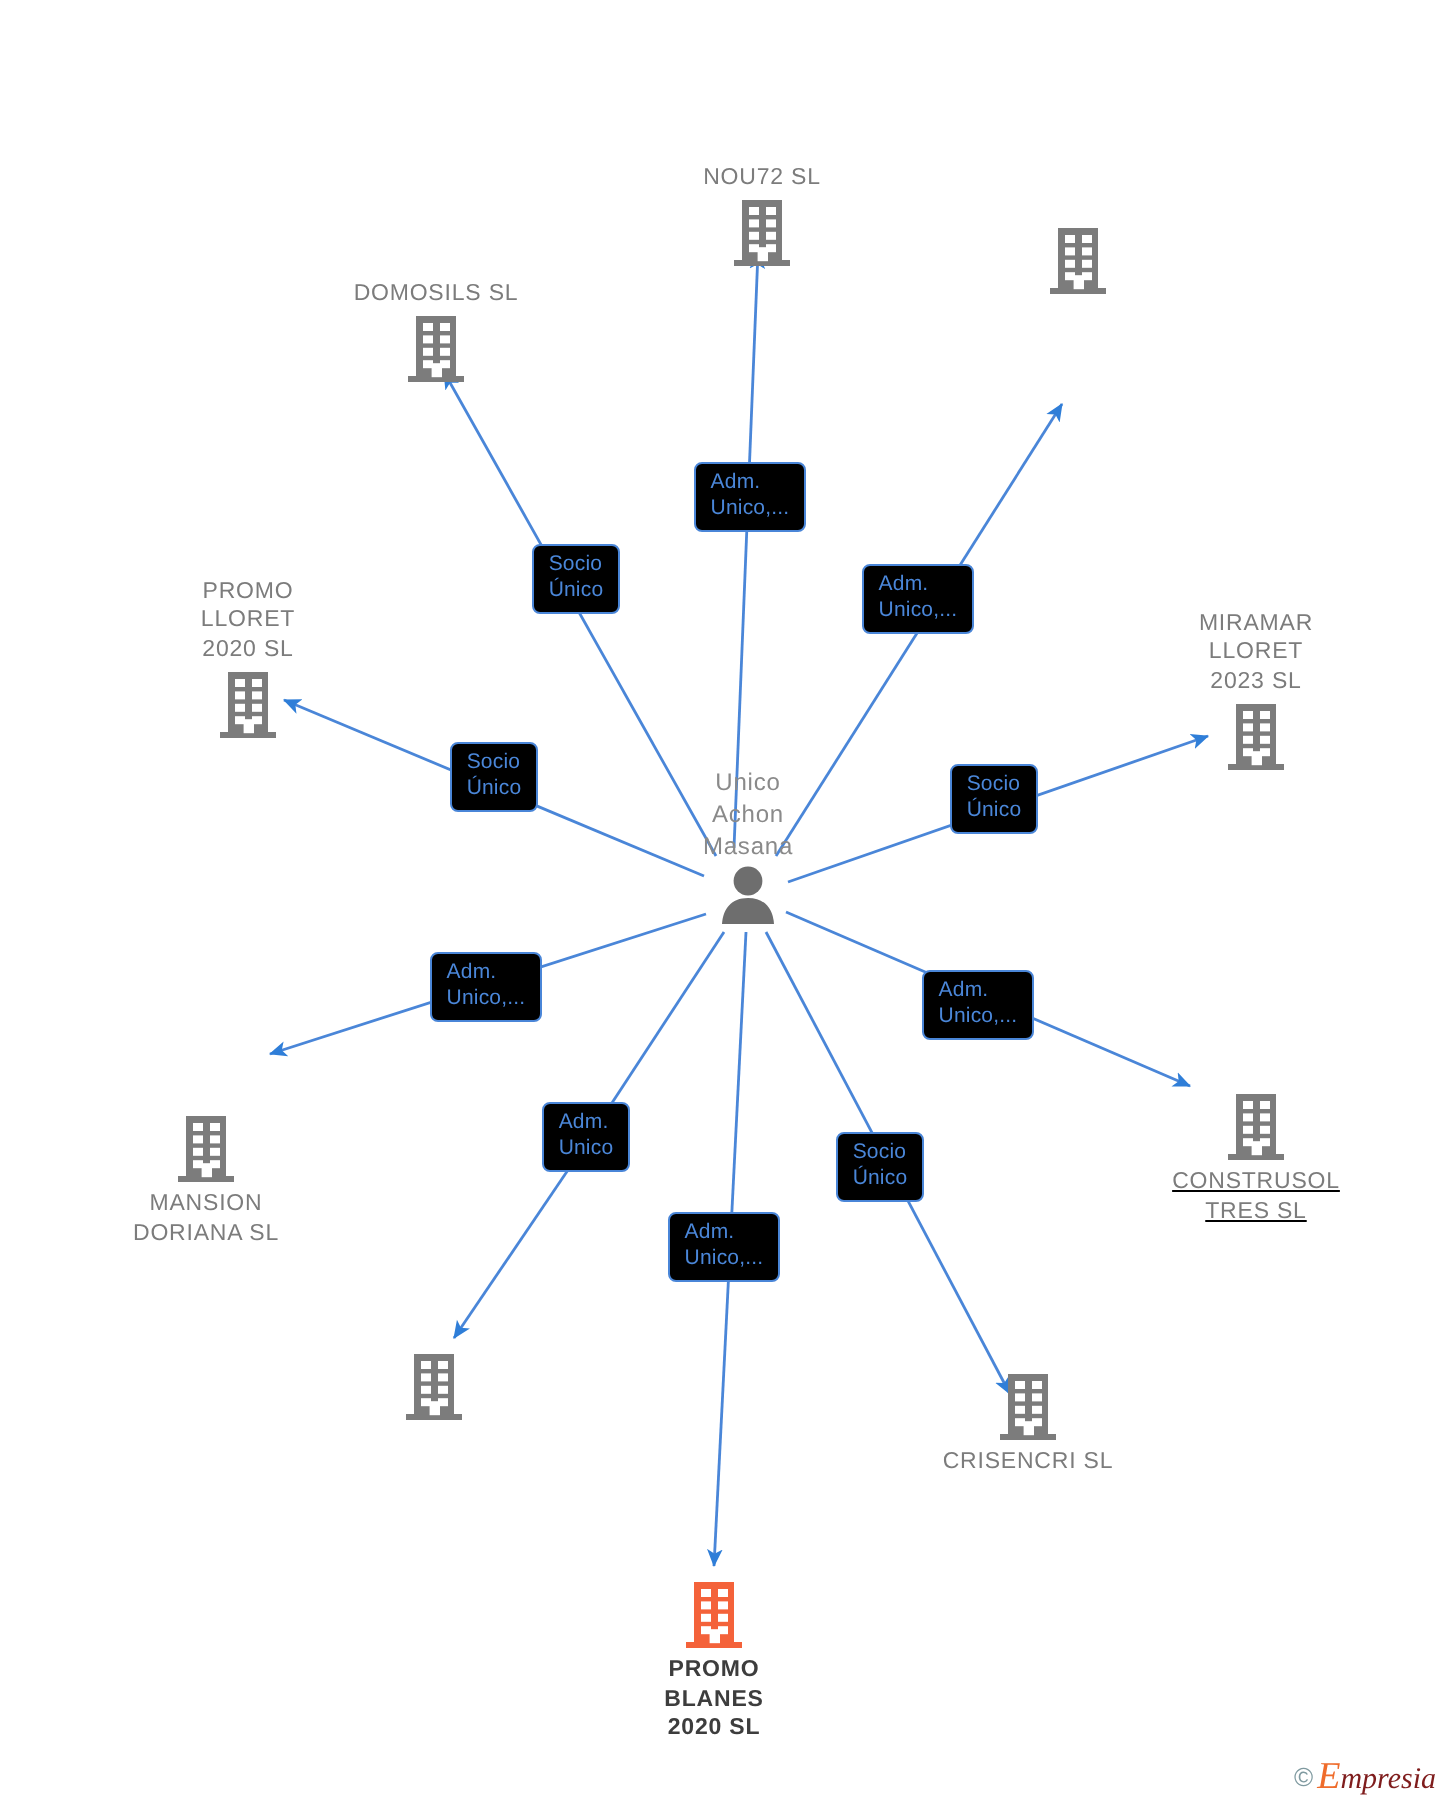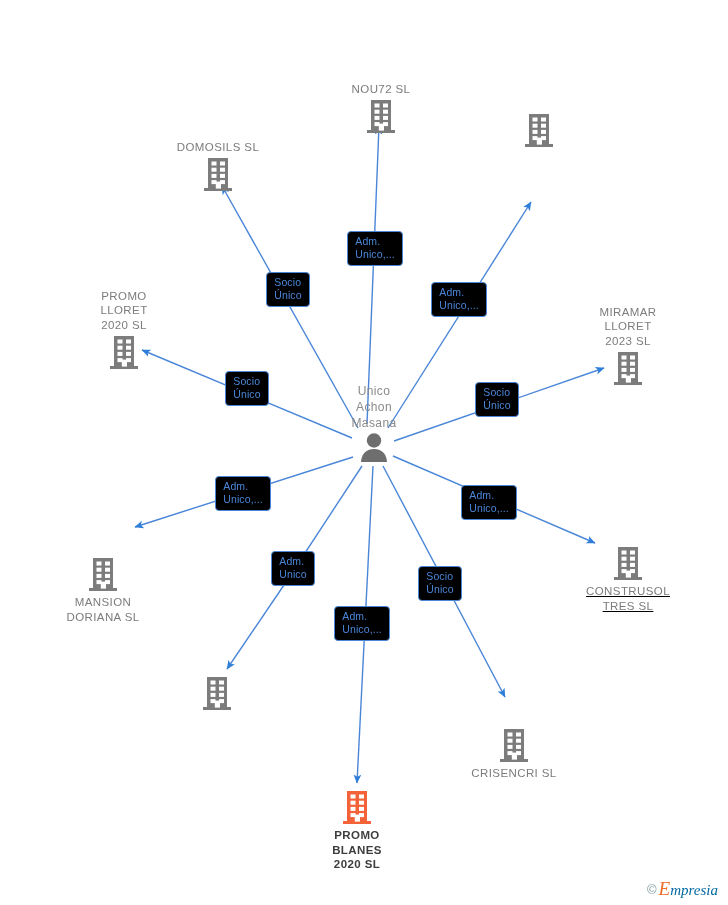--- a/index.html
+++ b/index.html
@@ -92,21 +92,21 @@
     font-size: 13px;
     color: #7f9aa0;
     vertical-align: 1px;
     margin-right: 2px;
   }
   #watermark .brand-cap {
     color: #ef6c2b;
     font-size: 19px;
   }
   #watermark .brand-rest {
-    color: #0369a1;
+    color: #7f1d1d;
     margin-top: 24px;
   }
 </style>
 </head>
 <body>
 
 <div id="graph">
 
   <svg id="edges" viewBox="0 0 728 905" xmlns="http://www.w3.org/2000/svg">
     <defs>
@@ -256,21 +256,21 @@
             <rect x="19" y="5.5" width="5" height="4" fill="#ffffff"></rect>
             <rect x="10.5" y="11.7" width="5" height="4" fill="#ffffff"></rect>
             <rect x="19" y="11.7" width="5" height="4" fill="#ffffff"></rect>
             <rect x="10.5" y="17.9" width="5" height="4" fill="#ffffff"></rect>
             <rect x="19" y="17.9" width="5" height="4" fill="#ffffff"></rect>
             <rect x="10.5" y="24.1" width="5" height="4" fill="#ffffff"></rect>
             <rect x="19" y="24.1" width="5" height="4" fill="#ffffff"></rect>
             <rect x="14.8" y="25.6" width="5.2" height="7" fill="#ffffff"></rect>
           </svg></span>
       </div>
-      <div class="node company below" style="left: 514px; top: 727px;">
+      <div class="node company below" style="left: 514px; top: 685px;">
         <span class="glyph"><svg width="34" height="38" viewBox="0 0 34 38">
             <path d="M7 2 h20 v30 h4 v3 h-28 v-3 h4 z" fill="#7c7c7c"></path>
             <rect x="10.5" y="5.5" width="5" height="4" fill="#ffffff"></rect>
             <rect x="19" y="5.5" width="5" height="4" fill="#ffffff"></rect>
             <rect x="10.5" y="11.7" width="5" height="4" fill="#ffffff"></rect>
             <rect x="19" y="11.7" width="5" height="4" fill="#ffffff"></rect>
             <rect x="10.5" y="17.9" width="5" height="4" fill="#ffffff"></rect>
             <rect x="19" y="17.9" width="5" height="4" fill="#ffffff"></rect>
             <rect x="10.5" y="24.1" width="5" height="4" fill="#ffffff"></rect>
             <rect x="19" y="24.1" width="5" height="4" fill="#ffffff"></rect>

